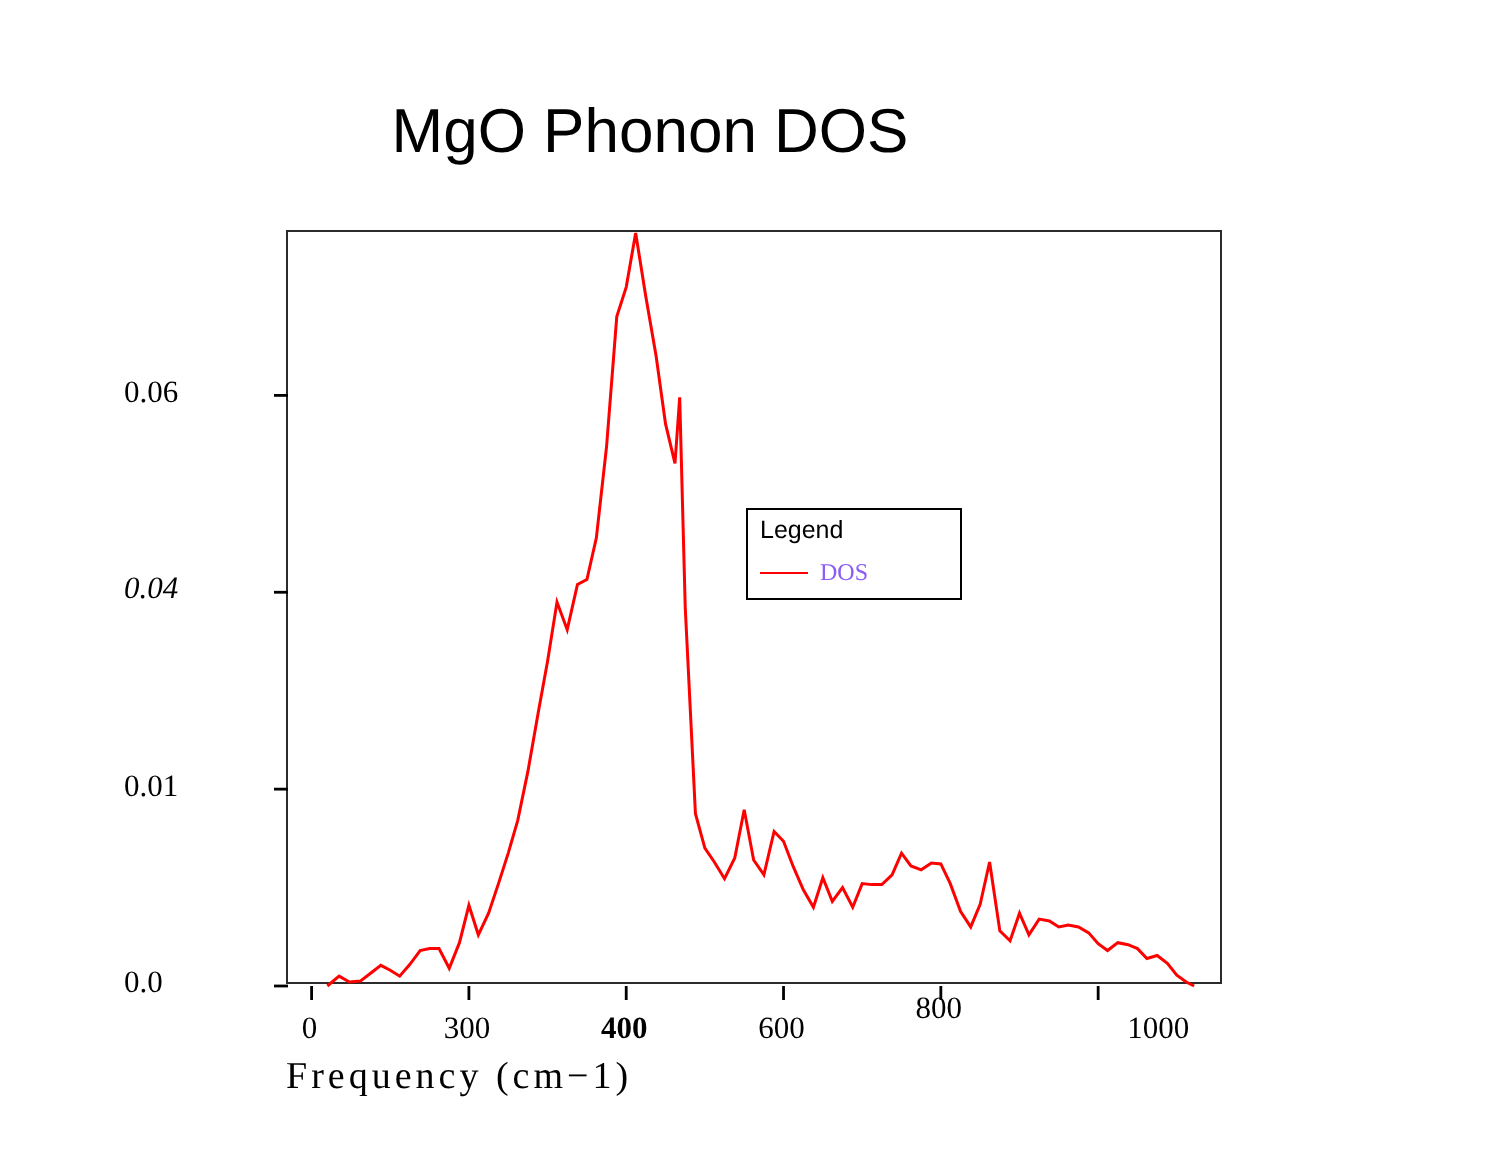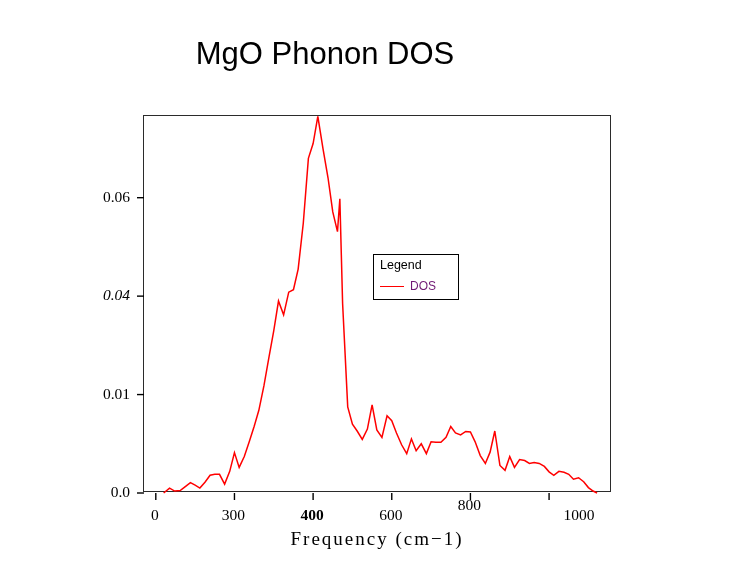--- a/index.html
+++ b/index.html
@@ -17,21 +17,21 @@
   #figure {
     position: relative;
     width: 747px;
     height: 588px;
     background: #ffffff;
   }
   
   #chart-title {
     position: absolute;
     left: 0;
-    top: 36px;
+    top: 48px;
     width: 650px;
     text-align: center;
     font-family: "Liberation Sans", sans-serif;
     font-size: 31px;
     font-weight: 400;
     color: #000000;
     letter-spacing: 0px;
     white-space: nowrap;
   }
   
@@ -47,54 +47,53 @@
   }
   #plot-svg {
     position: absolute;
     left: 0;
     top: 0;
     display: block;
   }
   
   .ytick-label {
     position: absolute;
-    text-align: right;
+    text-align: left;
     font-family: "Liberation Serif", serif;
     font-size: 15.5px;
     color: #000000;
     white-space: nowrap;
     transform: translateY(-50%);
   }
   .xtick-label {
     position: absolute;
     text-align: center;
     font-family: "Liberation Serif", serif;
     font-size: 15.5px;
     color: #000000;
     white-space: nowrap;
     transform: translateX(-50%);
   }
   #xaxis-label {
     position: absolute;
     left: 143px;
     top: 528px;
     width: 468px;
-    text-align: center;
     font-family: "Liberation Serif", serif;
     font-size: 19px;
     letter-spacing: 2.0px;
     color: #000000;
     white-space: nowrap;
   }
   
   #legend-box {
     position: absolute;
     left: 373px;
     top: 254px;
-    width: 86px;
+    width: 108px;
     height: 46px;
     border: 1.2px solid #000000;
     box-sizing: border-box;
     background: #ffffff;
   }
   #legend-title {
     position: absolute;
     left: 6px;
     top: 3px;
     font-family: "Liberation Sans", sans-serif;
@@ -110,23 +109,23 @@
     align-items: center;
     gap: 6px;
   }
   .legend-swatch {
     display: block;
     width: 24px;
     height: 0;
     border-top: 1.6px solid #ff0000;
   }
   .legend-label {
-    font-family: Liberation Sans, sans-serif;
+    font-family: Liberation Serif, serif;
     font-size: 12px;
-    color: #701a75;
+    color: #8b5cf6;
     white-space: nowrap;
   }
 </style>
 </head>
 <body>
 
 <div id="figure">
 
   <div id="chart-title">MgO Phonon DOS</div>
 

